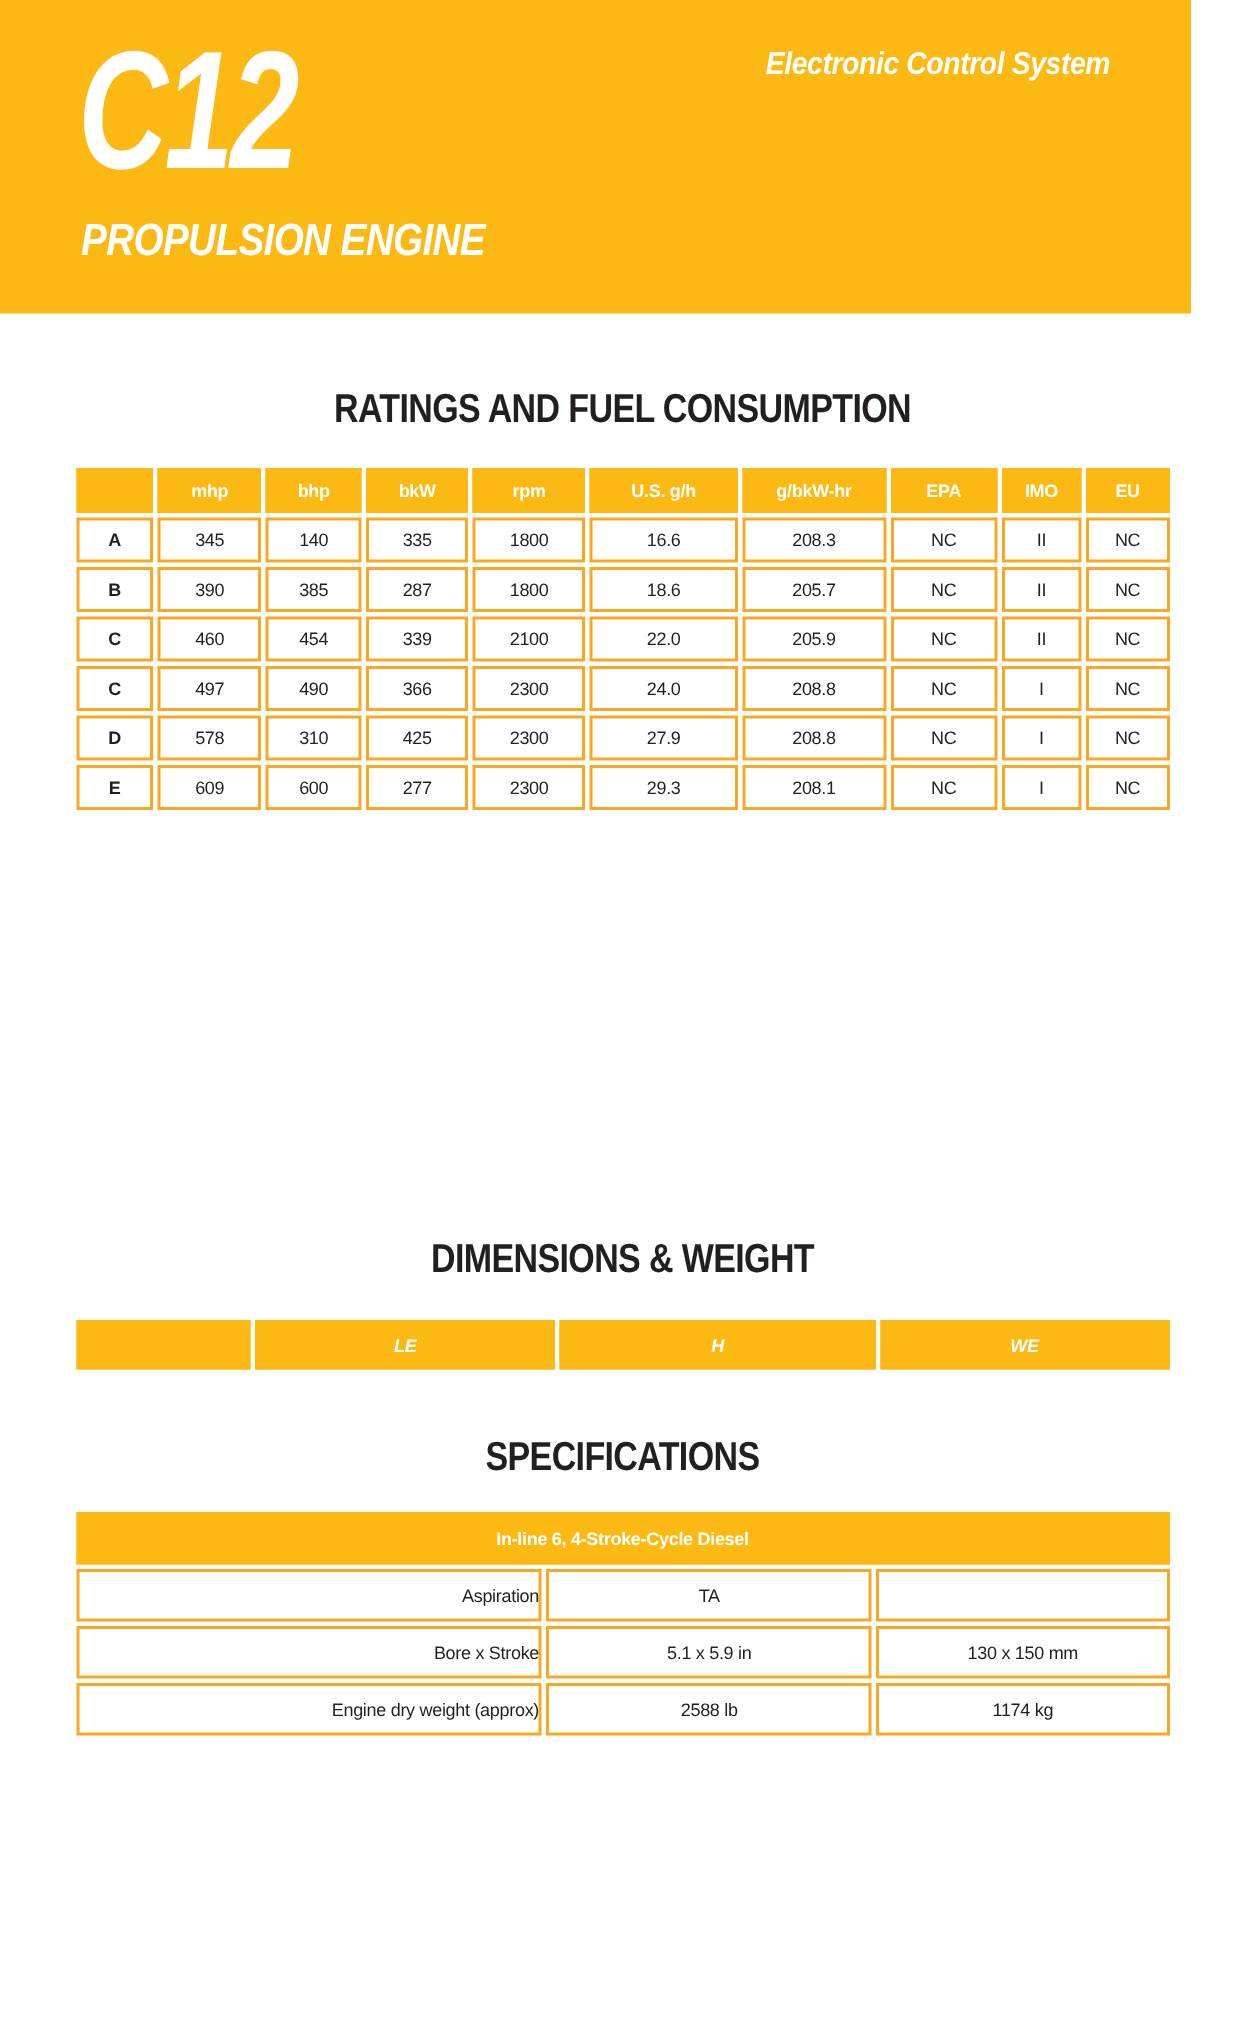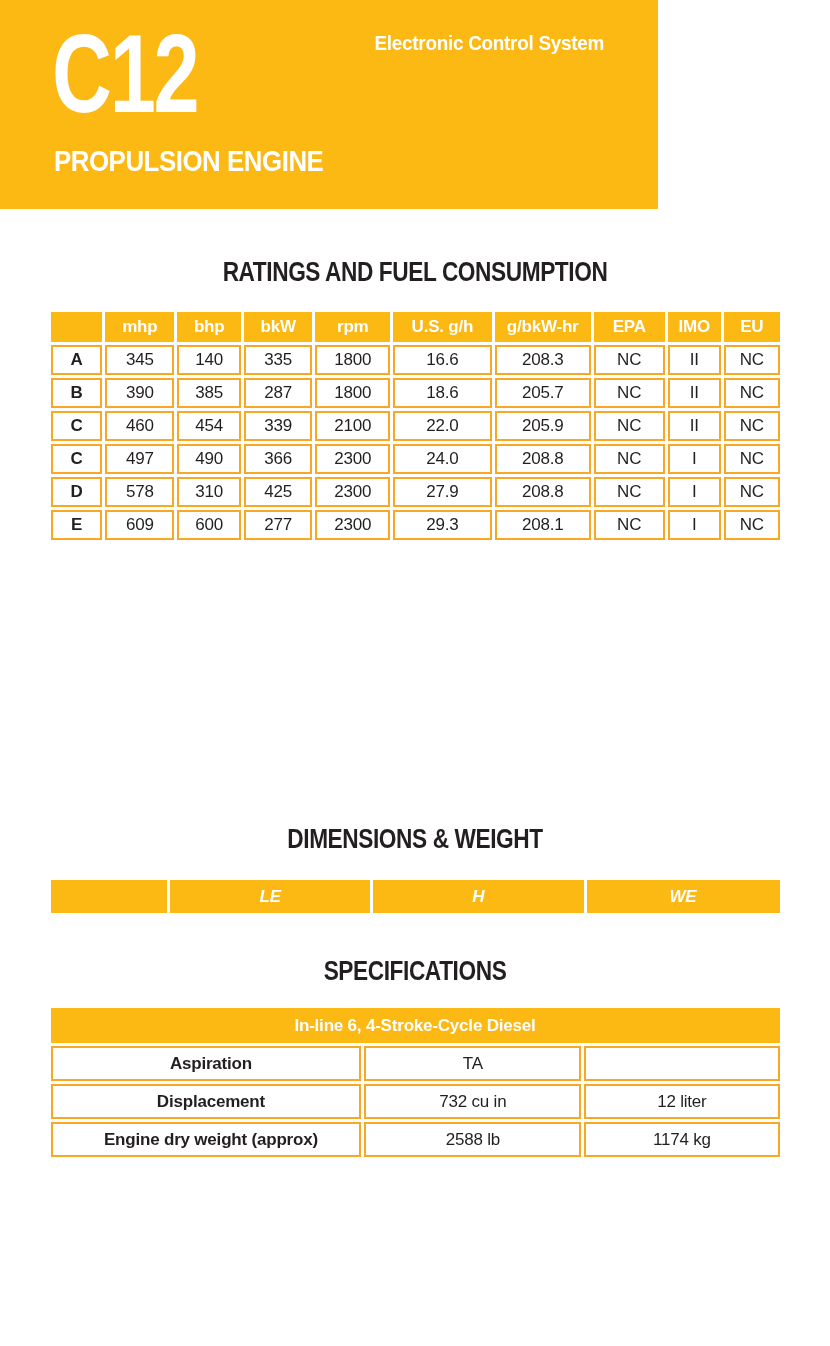--- a/index.html
+++ b/index.html
@@ -4,22 +4,23 @@
 <style>
   * { margin:0; padding:0; box-sizing:border-box; }
   html,body { background:#ffffff; }
   body {
     width:830px; height:1346px; position:relative; overflow:hidden;
     font-family:"Liberation Sans", sans-serif;
     color:var(--text_dark, #231f20);
   }
   
   .banner {
-    position:relative; width:658px; height:209px;
+    position:relative; width:794px; height:209px;
     background:var(--banner_yellow, #FCB813);
+    font-style:italic;
   }
   .model {
     position:absolute; left:52px; top:18px;
     font-size:112px; font-weight:bold; color:#ffffff;
     line-height:1.0; letter-spacing:-3px;
     transform:scaleX(0.74); transform-origin:left top;
   }
   .subtitle {
     position:absolute; left:54px; top:144px;
     font-size:30px; font-weight:bold; color:#ffffff;
@@ -39,41 +40,41 @@
     letter-spacing:-0.5px;
     transform:scaleX(0.84);
   }
   #ratings-title      { margin-top:47px; }
   #dimensions-title   { margin-top:280px; }
   #specifications-title { margin-top:39px; }
   
   table {
     width:735px; margin:0 auto; table-layout:fixed;
     border-collapse:separate; border-spacing:3px;
-    font-size:17px; letter-spacing:-0.2px;
+    font-size:12px; letter-spacing:-0.2px;
   }
   #ratings-table        { margin-top:21px; }
   #dimensions-table     { margin-top:22px; }
   #specifications-table { margin-top:18px; }
   th {
     background:var(--banner_yellow, #FCB813);
     border:2px solid var(--banner_yellow, #FCB813);
     color:#ffffff; font-weight:bold; text-align:center;
   }
   td {
     background:#ffffff;
     border:2px solid var(--border_orange, #F9A825);
     text-align:center; vertical-align:middle;
     color:var(--text_dark, #231f20);
   }
   #ratings-table th, #ratings-table td { height:30px; }
   #dimensions-table th, #dimensions-table td { height:33px;font-style:italic; }
   #specifications-table th, #specifications-table td { height:35px; }
   td.rowhead-center { font-weight:bold; }
-  td.rowhead-left   { font-weight:bold; text-align:center; padding-left:10px; }
+  td.rowhead-left   { font-weight:normal; text-align:right; padding-left:10px; }
 </style>
 </head>
 <body>
 
 <header class="banner">
   <div class="model">C12</div>
   <div class="tagline">Electronic Control System</div>
   <div class="subtitle">PROPULSION ENGINE</div>
 </header>
 
@@ -214,23 +215,23 @@
           <th colspan="3">In-line 6, 4-Stroke-Cycle Diesel</th>
         </tr>
       </thead>
       <tbody>
         <tr>
           <td class="rowhead-left">Aspiration</td>
           <td>TA</td>
           <td></td>
         </tr>
         <tr>
-          <td class="rowhead-left">Displacement</td>
-          <td>732 cu in</td>
-          <td>12 liter</td>
+          <td class="rowhead-left">Bore x Stroke</td>
+          <td>5.1 x 5.9 in</td>
+          <td>130 x 150 mm</td>
         </tr>
         <tr>
           <td class="rowhead-left">Engine dry weight (approx)</td>
           <td>2588 lb</td>
           <td>1174 kg</td>
         </tr>
       </tbody>
     </table>
 </main>
 

